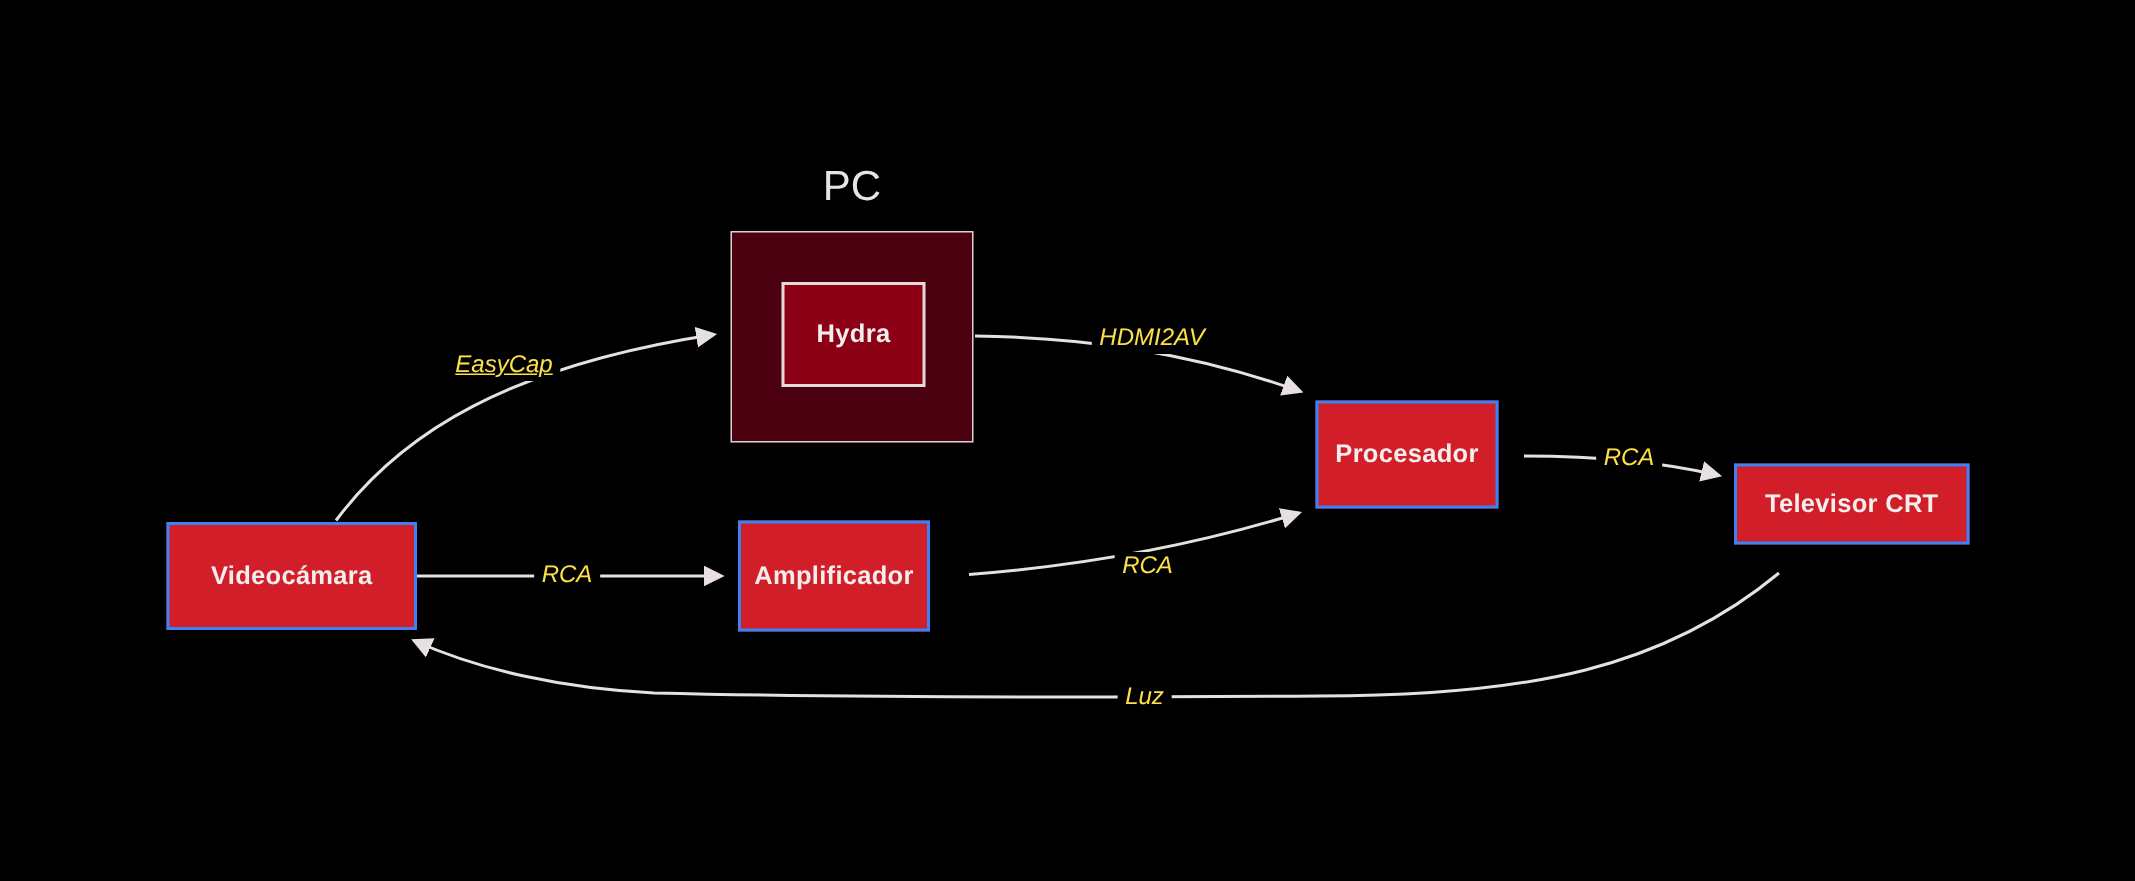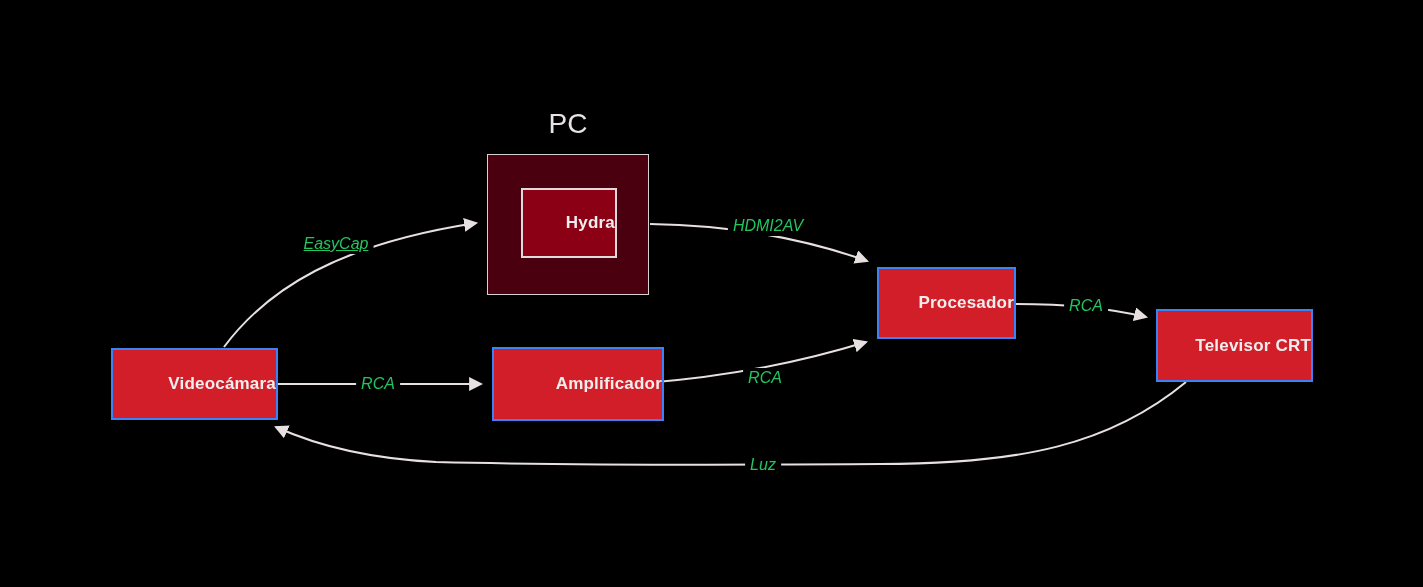--- a/index.html
+++ b/index.html
@@ -16,33 +16,33 @@
     position: absolute; left: 0; top: 0;
   }
   .edge {
     fill: none;
     stroke: #e7e0e0;
     stroke-width: 2;
   }
   .node {
     position: absolute;
     box-sizing: border-box;
-    display: flex; align-items: center; justify-content: flex-end;
+    display: flex; align-items: center; justify-content: center;
     background: #d11e29;
     border: 2px solid #3b82f6;
     color: #f2eeee;
     font-weight: bold;
     font-size: 17px;
     letter-spacing: 0.2px;
     white-space: nowrap;
   }
   .node-videocamara  { left: 111px;  top: 348px; width: 167px; height: 72px; }
-  .node-amplificador { left: 492px;  top: 347px; width: 172px; height: 74px; }
-  .node-procesador   { left: 877px;  top: 267px; width: 139px; height: 72px; }
-  .node-televisor    { left: 1156px; top: 309px; width: 157px; height: 73px; }
+  .node-amplificador { left: 492px;  top: 347px; width: 128px; height: 74px; }
+  .node-procesador   { left: 877px;  top: 267px; width: 122px; height: 72px; }
+  .node-televisor    { left: 1156px; top: 309px; width: 157px; height: 54px; }
   .node-hydra        { left: 521px;  top: 188px; width: 96px;  height: 70px; background: #8b0015; border-color: #e0dada; }
   .cluster {
     position: absolute;
     left: 487px; top: 154px; width: 162px; height: 141px;
     box-sizing: border-box;
     background: #4b000f;
     border: 1.5px solid #d8d1d1;
   }
   .cluster-title {
     position: absolute;
@@ -50,21 +50,21 @@
     text-align: center;
     color: #e9e3e3;
     font-size: 28px;
     font-weight: 400;
   }
   .edge-label {
     position: absolute;
     transform: translate(-50%, -50%);
     font-style: italic;
     font-size: 16px;
-    color: #22c55e;
+    color: #fde047;
     background: #000000;
     padding: 1px 5px;
     white-space: nowrap;
   }
 </style>
 </head>
 <body>
 
 <div class="stage">
 

